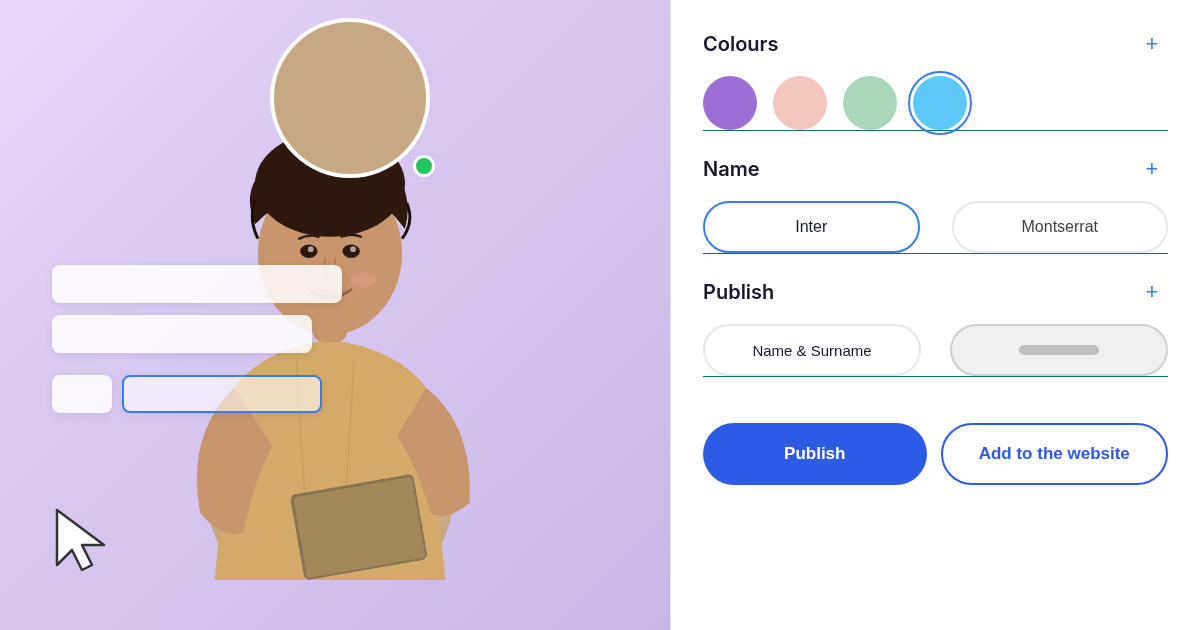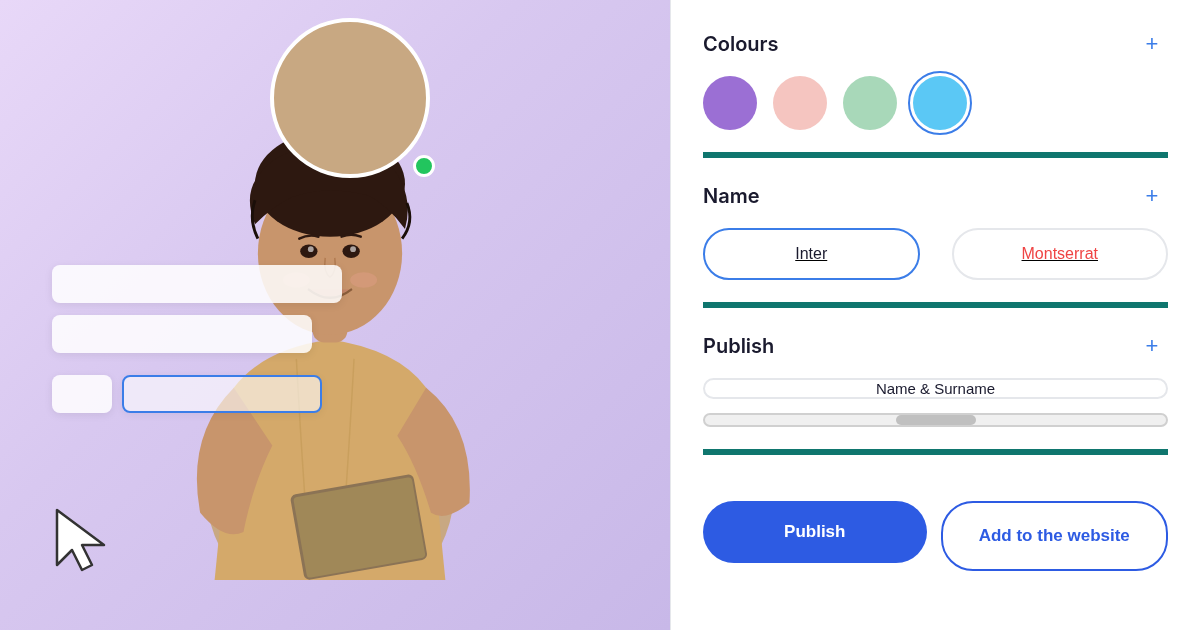--- a/index.html
+++ b/index.html
@@ -115,22 +115,21 @@
       background: #ffffff;
       padding: 28px 32px;
       display: flex;
       flex-direction: column;
       gap: 0;
       border-left: 1px solid #e5e7eb;
     }
 
     
     .section {
-      padding-bottom: 22px;
-      border-bottom: 6px solid #0f766e;
+      border-bottom: 1px solid #0f766e;
       margin-bottom: 22px;
     }
 
     .section:last-of-type {
       border-bottom: none;
       margin-bottom: 0;
     }
 
     .section-header {
       display: flex;
@@ -178,48 +177,46 @@
 
     .color-swatch.selected {
       outline: 2px solid #3b7de8;
       outline-offset: 3px;
     }
 
     
     .fonts-row {
       display: flex;
       gap: 32px;
-      text-decoration: underline;
     }
 
     .font-pill {
       flex: 1;
       height: 52px;
       border-radius: 30px;
       display: flex;
       align-items: center;
       justify-content: center;
       font-size: 16px;
       font-weight: 500;
       cursor: pointer;
       border: 2px solid #e5e7eb;
       background: white;
-      color: #ef4444;
+      color: #404040;
     }
 
     .font-pill.selected {
       border-color: #3b7de8;
       color: #1a1a2e;
     }
 
     
     .fields-row {
       display: flex;
-      gap: 14px;
-      flex-direction: column;
+      gap: 29px;
     }
 
     .field-pill {
       flex: 1;
       height: 52px;
       border-radius: 30px;
       display: flex;
       align-items: center;
       justify-content: center;
       font-size: 15px;
@@ -249,21 +246,21 @@
       background: #2d5be3;
       color: white;
       font-size: 17px;
       font-weight: 600;
       border: none;
       cursor: pointer;
     }
 
     .btn-add-website {
       flex: 1;
-      height: 70px;
+      height: 62px;
       border-radius: 32px;
       background: white;
       color: #2d5be3;
       font-size: 17px;
       font-weight: 600;
       border: 2px solid #2d5be3;
       cursor: pointer;
     }
   </style>
 </head>

